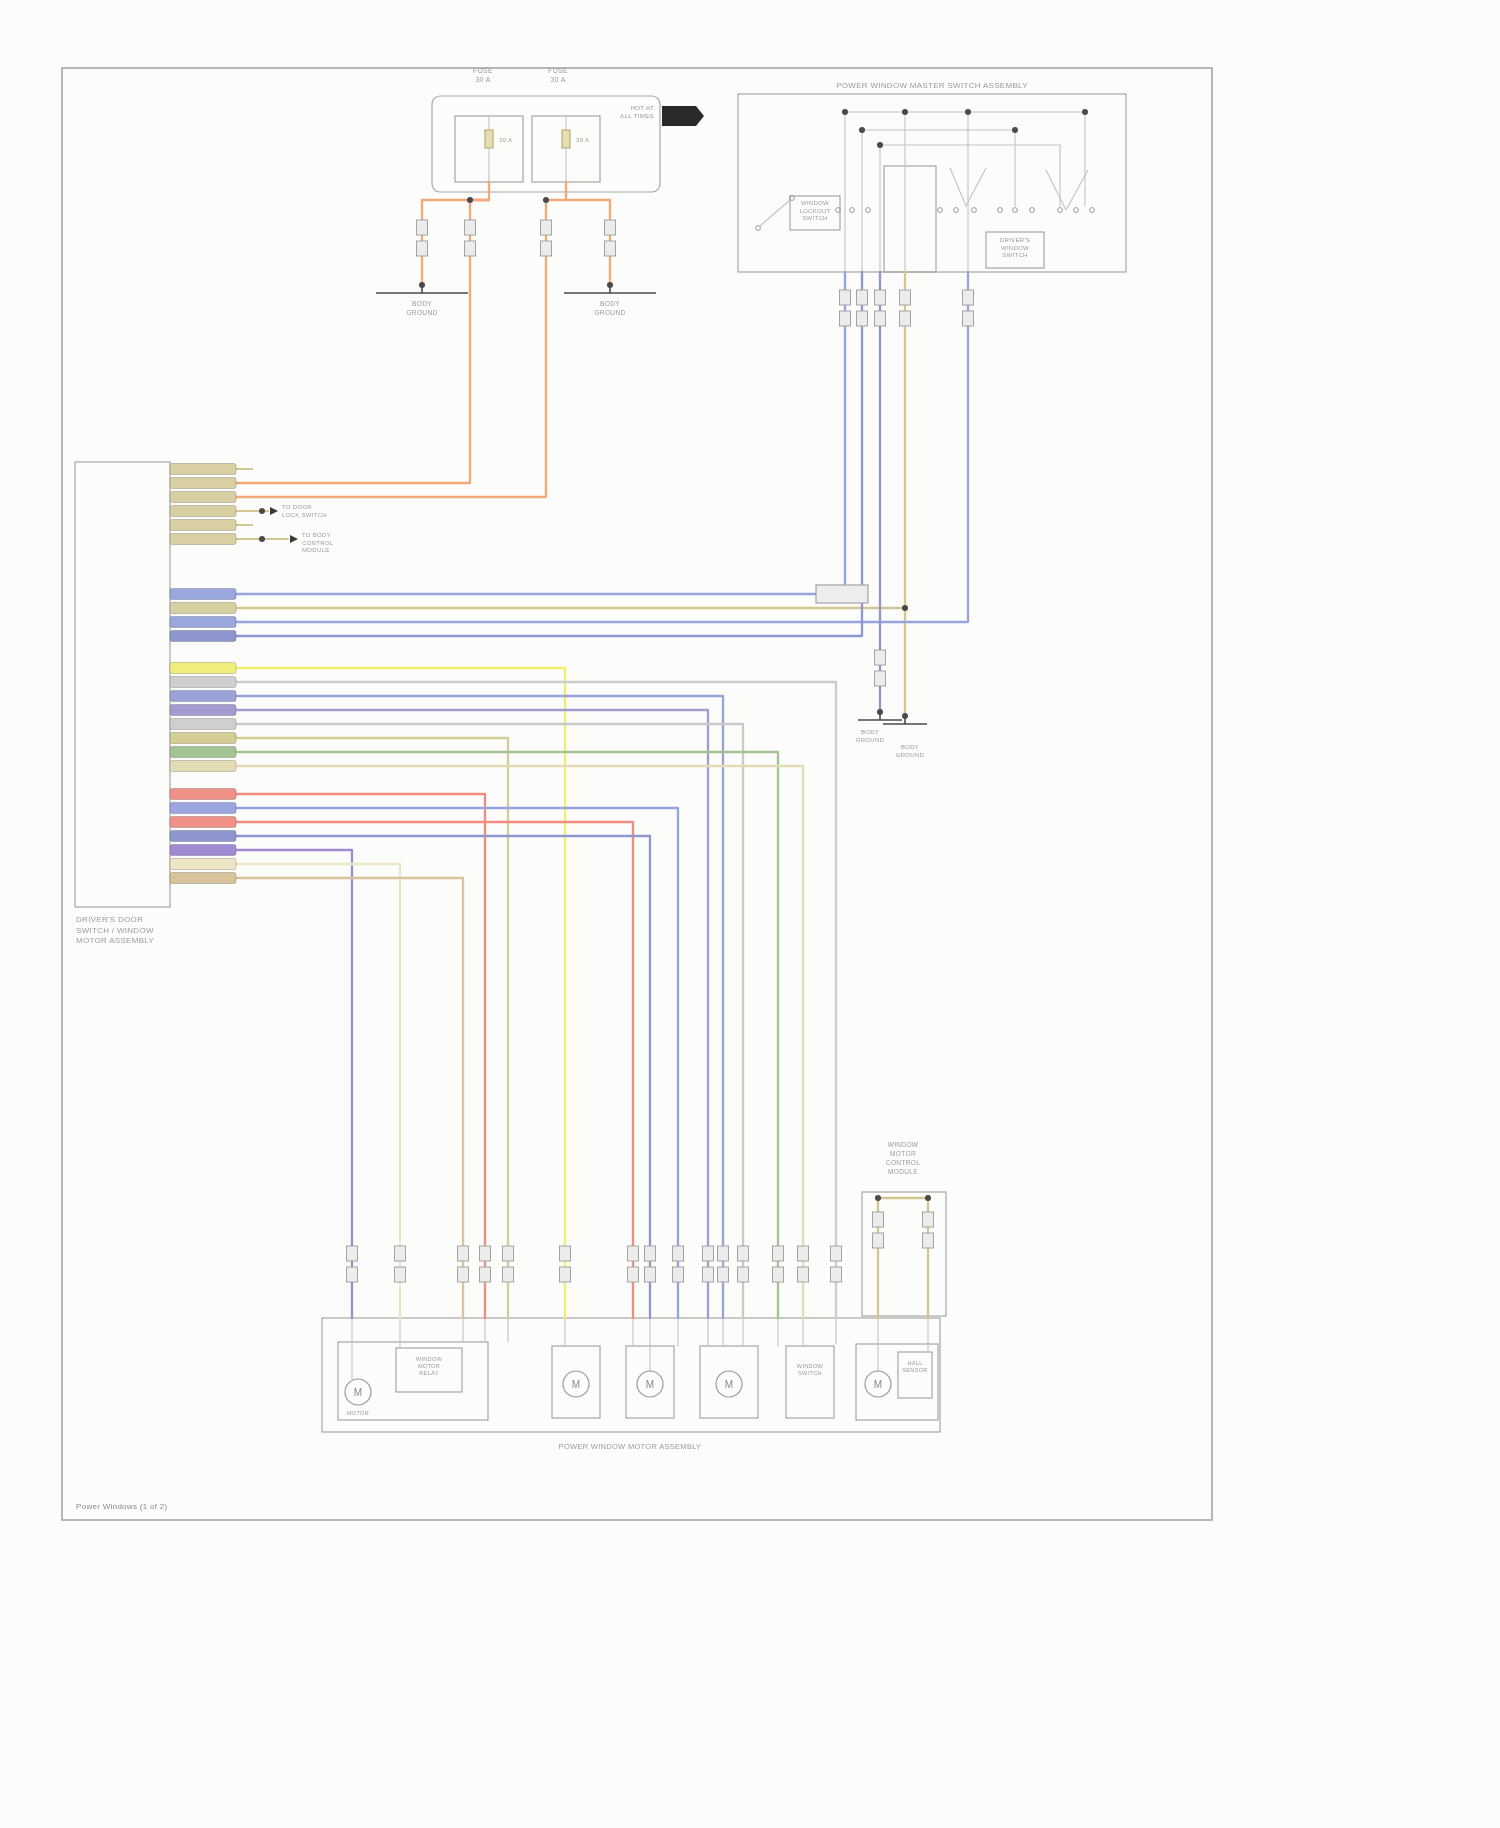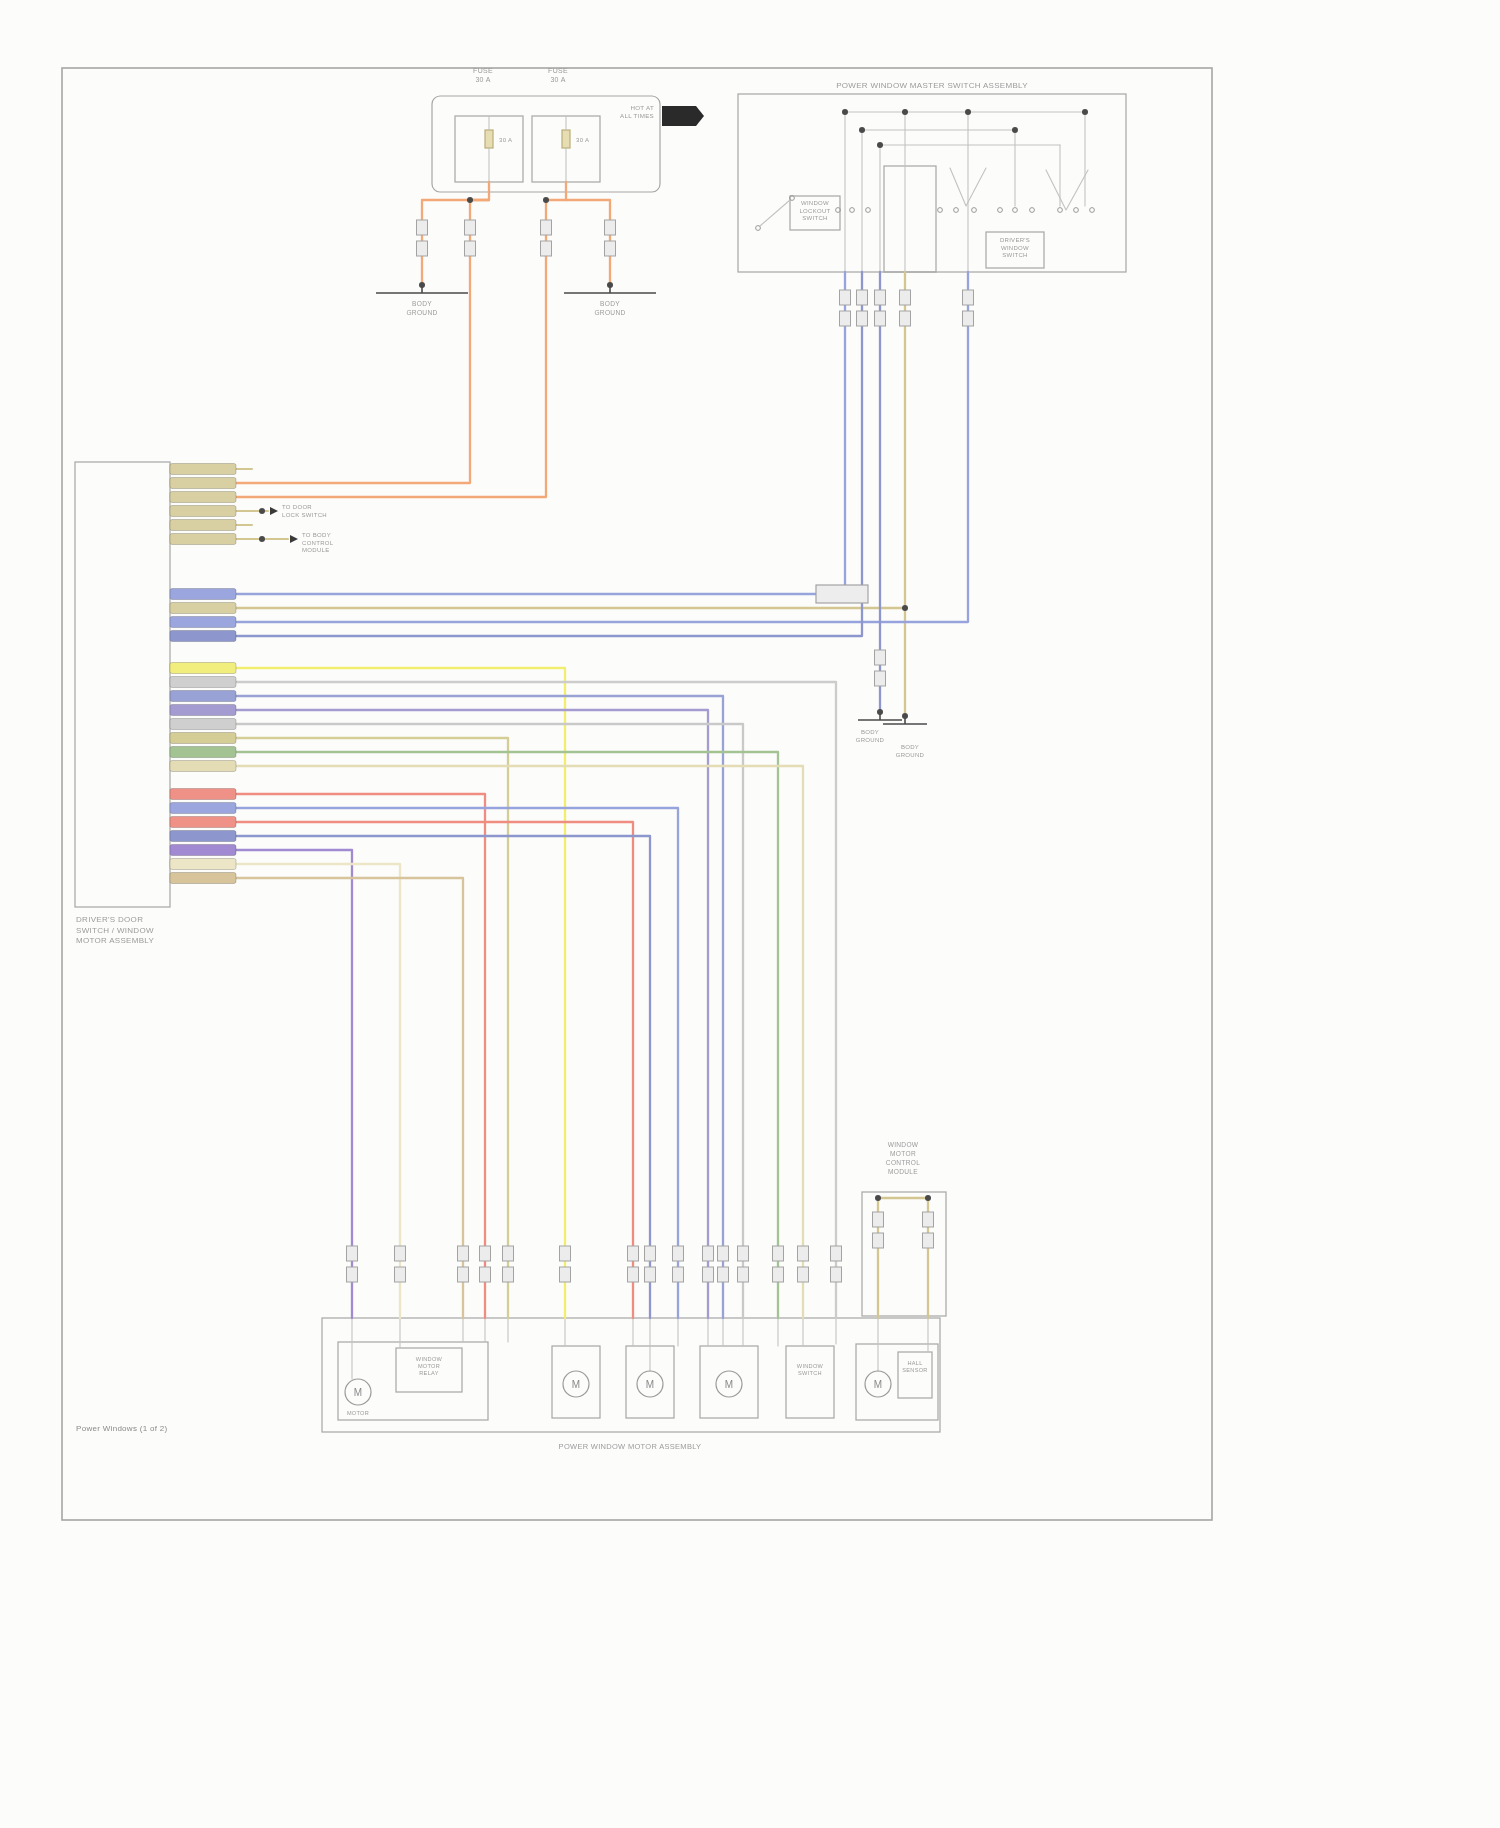--- a/index.html
+++ b/index.html
@@ -1,19 +1,19 @@
 <!DOCTYPE html>
 <html><head>
 <meta charset="utf-8">
 <style>
   html,body{margin:0;padding:0;background:#f6f6f3;}
   body{width:1500px;height:1828px;position:relative;font-family:"Liberation Sans",sans-serif;overflow:hidden;}
   .page{position:absolute;left:0;top:0;width:1500px;height:1828px;background:#fcfcfb;}
   svg{position:absolute;left:0;top:0;}
-  .footer{position:absolute;left:76px;top:1424px;font-size:8px;color:#8a8a8a;letter-spacing:.3px;}
+  .footer{position:absolute;left:76px;top:1502px;font-size:8px;color:#8a8a8a;letter-spacing:.3px;}
 </style>
 </head>
 <body>
 
 <div class="page">
   <svg id="diagram" width="1500" height="1828" viewBox="0 0 1500 1828">
       <rect x="62" y="68" width="1150" height="1452" rx="0" fill="none" stroke="#a6a6a6" stroke-width="1.6"></rect>
       <rect x="432" y="96" width="228" height="96" rx="8" fill="none" stroke="#a6a6a6" stroke-width="1.2"></rect>
       <rect x="455" y="116" width="68" height="66" rx="0" fill="none" stroke="#a6a6a6" stroke-width="1.2"></rect>
       <rect x="532" y="116" width="68" height="66" rx="0" fill="none" stroke="#a6a6a6" stroke-width="1.2"></rect>

